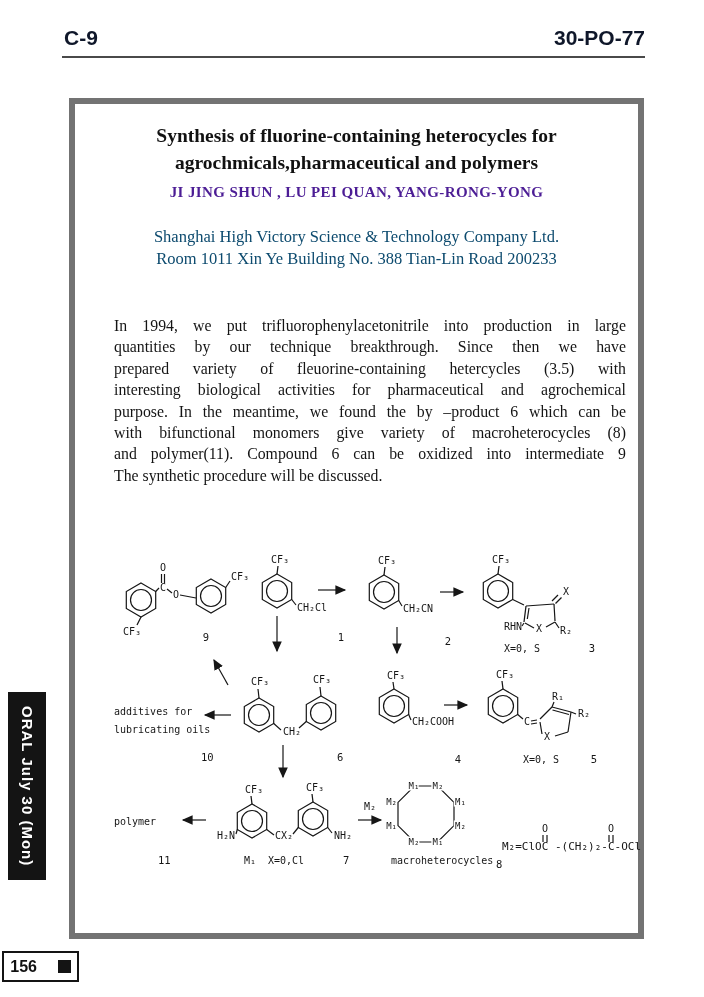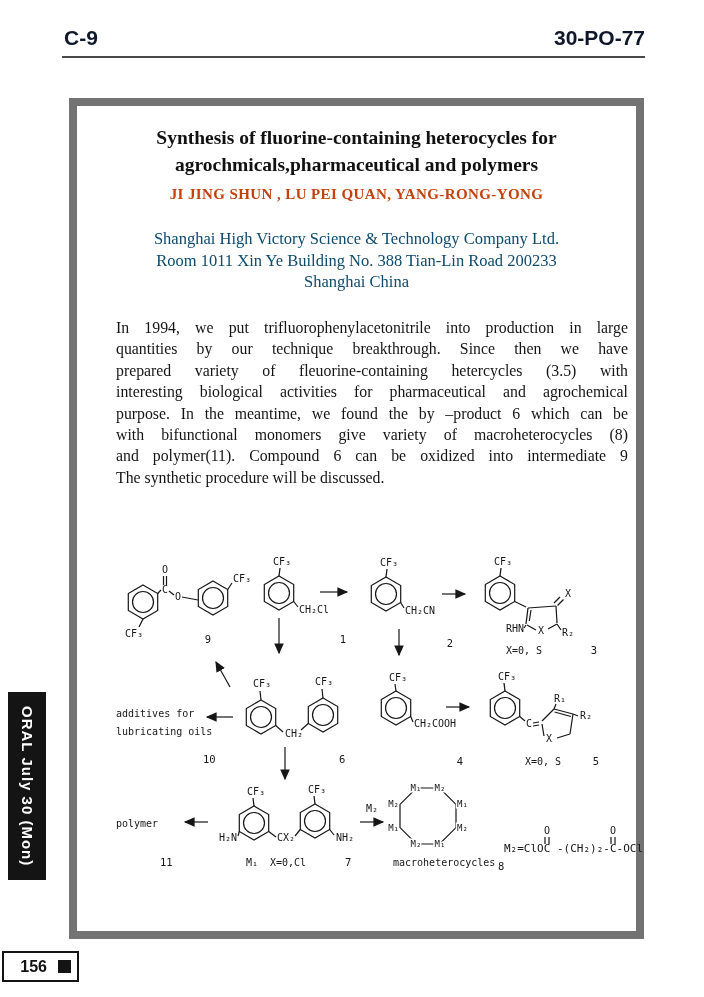--- a/index.html
+++ b/index.html
@@ -8,25 +8,25 @@
 
   
   .hdr{position:absolute;top:26px;font-family:"Liberation Sans",sans-serif;
        font-weight:bold;font-size:21px;color:#0f172a;}
   .hdr-left{left:64px;}
   .hdr-right{left:450px;width:195px;text-align:right;}
   .hdr-rule{position:absolute;left:62px;top:56px;width:583px;height:2px;background:#4a4a4a;}
 
   
   .main-box{position:absolute;left:69px;top:98px;width:575px;height:841px;
-            border:8px solid #737373;box-sizing:border-box;}
+            border:6px solid #737373;box-sizing:border-box;}
   .title{position:absolute;left:0;top:18px;width:100%;text-align:center;
          font-weight:bold;font-size:19.5px;line-height:27px;color:#111;}
   .authors{position:absolute;left:0;top:80px;width:100%;text-align:center;
-           font-weight:bold;font-size:15px;letter-spacing:.4px;color:#c2410c;}
+           font-weight:bold;font-size:15px;letter-spacing:.4px;color:#4c1d95;}
   .affil{position:absolute;left:0;top:122px;width:100%;text-align:center;
          font-size:16.5px;line-height:21.5px;color:#0c4a6e;}
   .abstract{position:absolute;left:39px;top:213px;width:512px;
             font-size:15.8px;color:#141414;}
   .abstract div{height:21.4px;white-space:nowrap;}
   .abstract div.j{white-space:normal;text-align:justify;text-align-last:justify;}
 
   
   .scheme{position:absolute;left:9px;top:447px;}
   svg line,svg polygon,svg circle,svg path{stroke:#161616;fill:none;stroke-width:1.2;}
@@ -40,21 +40,21 @@
 
   
   .side-tab{position:absolute;left:8px;top:692px;width:38px;height:188px;background:#141414;
             display:flex;align-items:center;justify-content:center;}
   .side-tab span{writing-mode:vertical-rl;color:#fff;font-family:"Liberation Sans",sans-serif;
                  font-weight:bold;font-size:15px;letter-spacing:1px;white-space:nowrap;}
 
   
   .page-box{position:absolute;left:2px;top:951px;width:77px;height:31px;border:2px solid #141414;
             box-sizing:border-box;display:flex;align-items:center;justify-content:flex-end;
-            gap:11px;padding-right:6px;text-align:center;}
+            gap:21px;padding-right:6px;text-align:center;}
   .page-box .pnum{font-family:"Liberation Sans",sans-serif;font-weight:bold;font-size:16px;color:#111;}
   .page-box .sq{width:13px;height:13px;background:#141414;display:inline-block;}
 </style>
 </head>
 <body>
 
 <div class="hdr hdr-left">C-9</div>
 <div class="hdr hdr-right">30-PO-77</div>
 <div class="hdr-rule"></div>
 
@@ -63,21 +63,20 @@
   <div class="title">
     <div>Synthesis of fluorine-containing heterocycles for</div>
     <div>agrochmicals,pharmaceutical and polymers</div>
   </div>
 
   <div class="authors">JI JING SHUN , LU PEI QUAN, YANG-RONG-YONG</div>
 
   <div class="affil">
     <div>Shanghai High Victory Science &amp; Technology Company Ltd.</div>
     <div>Room 1011 Xin Ye Building No. 388 Tian-Lin Road 200233</div>
-    <div>Shanghai China</div>
   </div>
 
   <div class="abstract">
     <div class="j">In 1994, we put trifluorophenylacetonitrile into production in large</div>
     <div class="j">quantities by our technique breakthrough. Since then we have</div>
     <div class="j">prepared variety of fleuorine-containing hetercycles (3.5) with</div>
     <div class="j">interesting biological activities for pharmaceutical and agrochemical</div>
     <div class="j">purpose. In the meantime, we found the by –product 6 which can be</div>
     <div class="j">with bifunctional monomers give variety of macroheterocycles (8)</div>
     <div class="j">and polymer(11). Compound 6 can be oxidized into intermediate 9</div>

